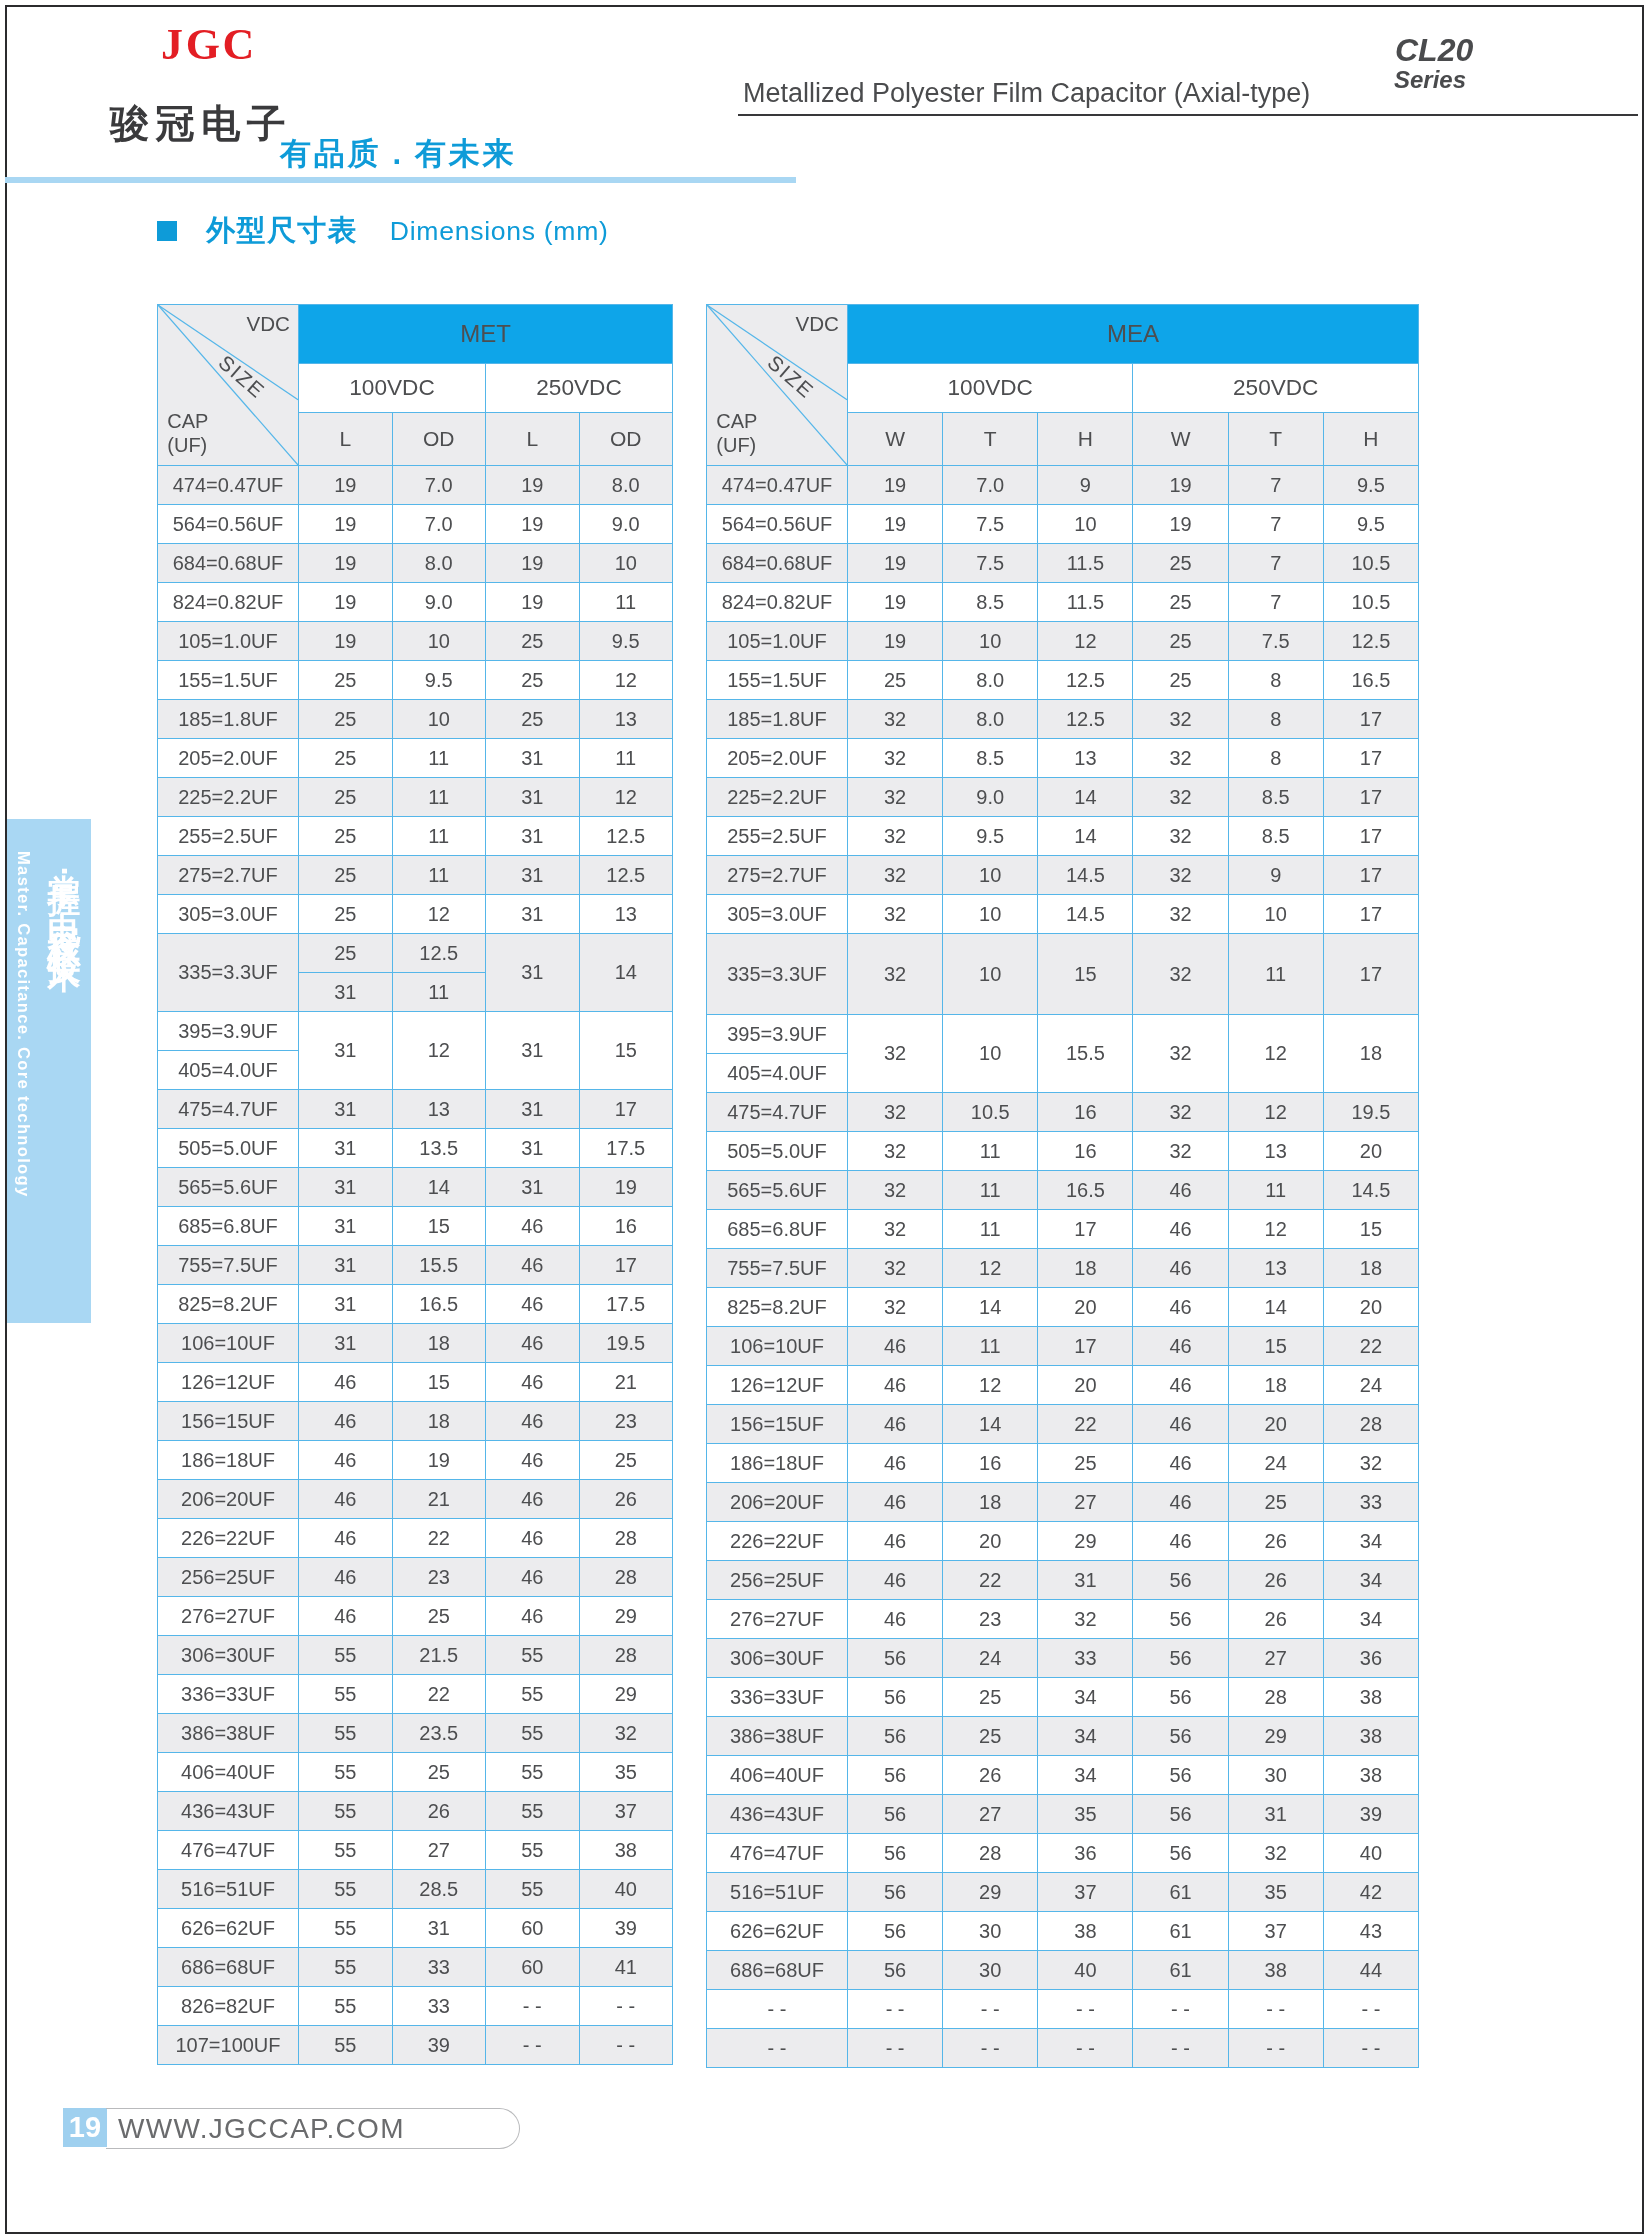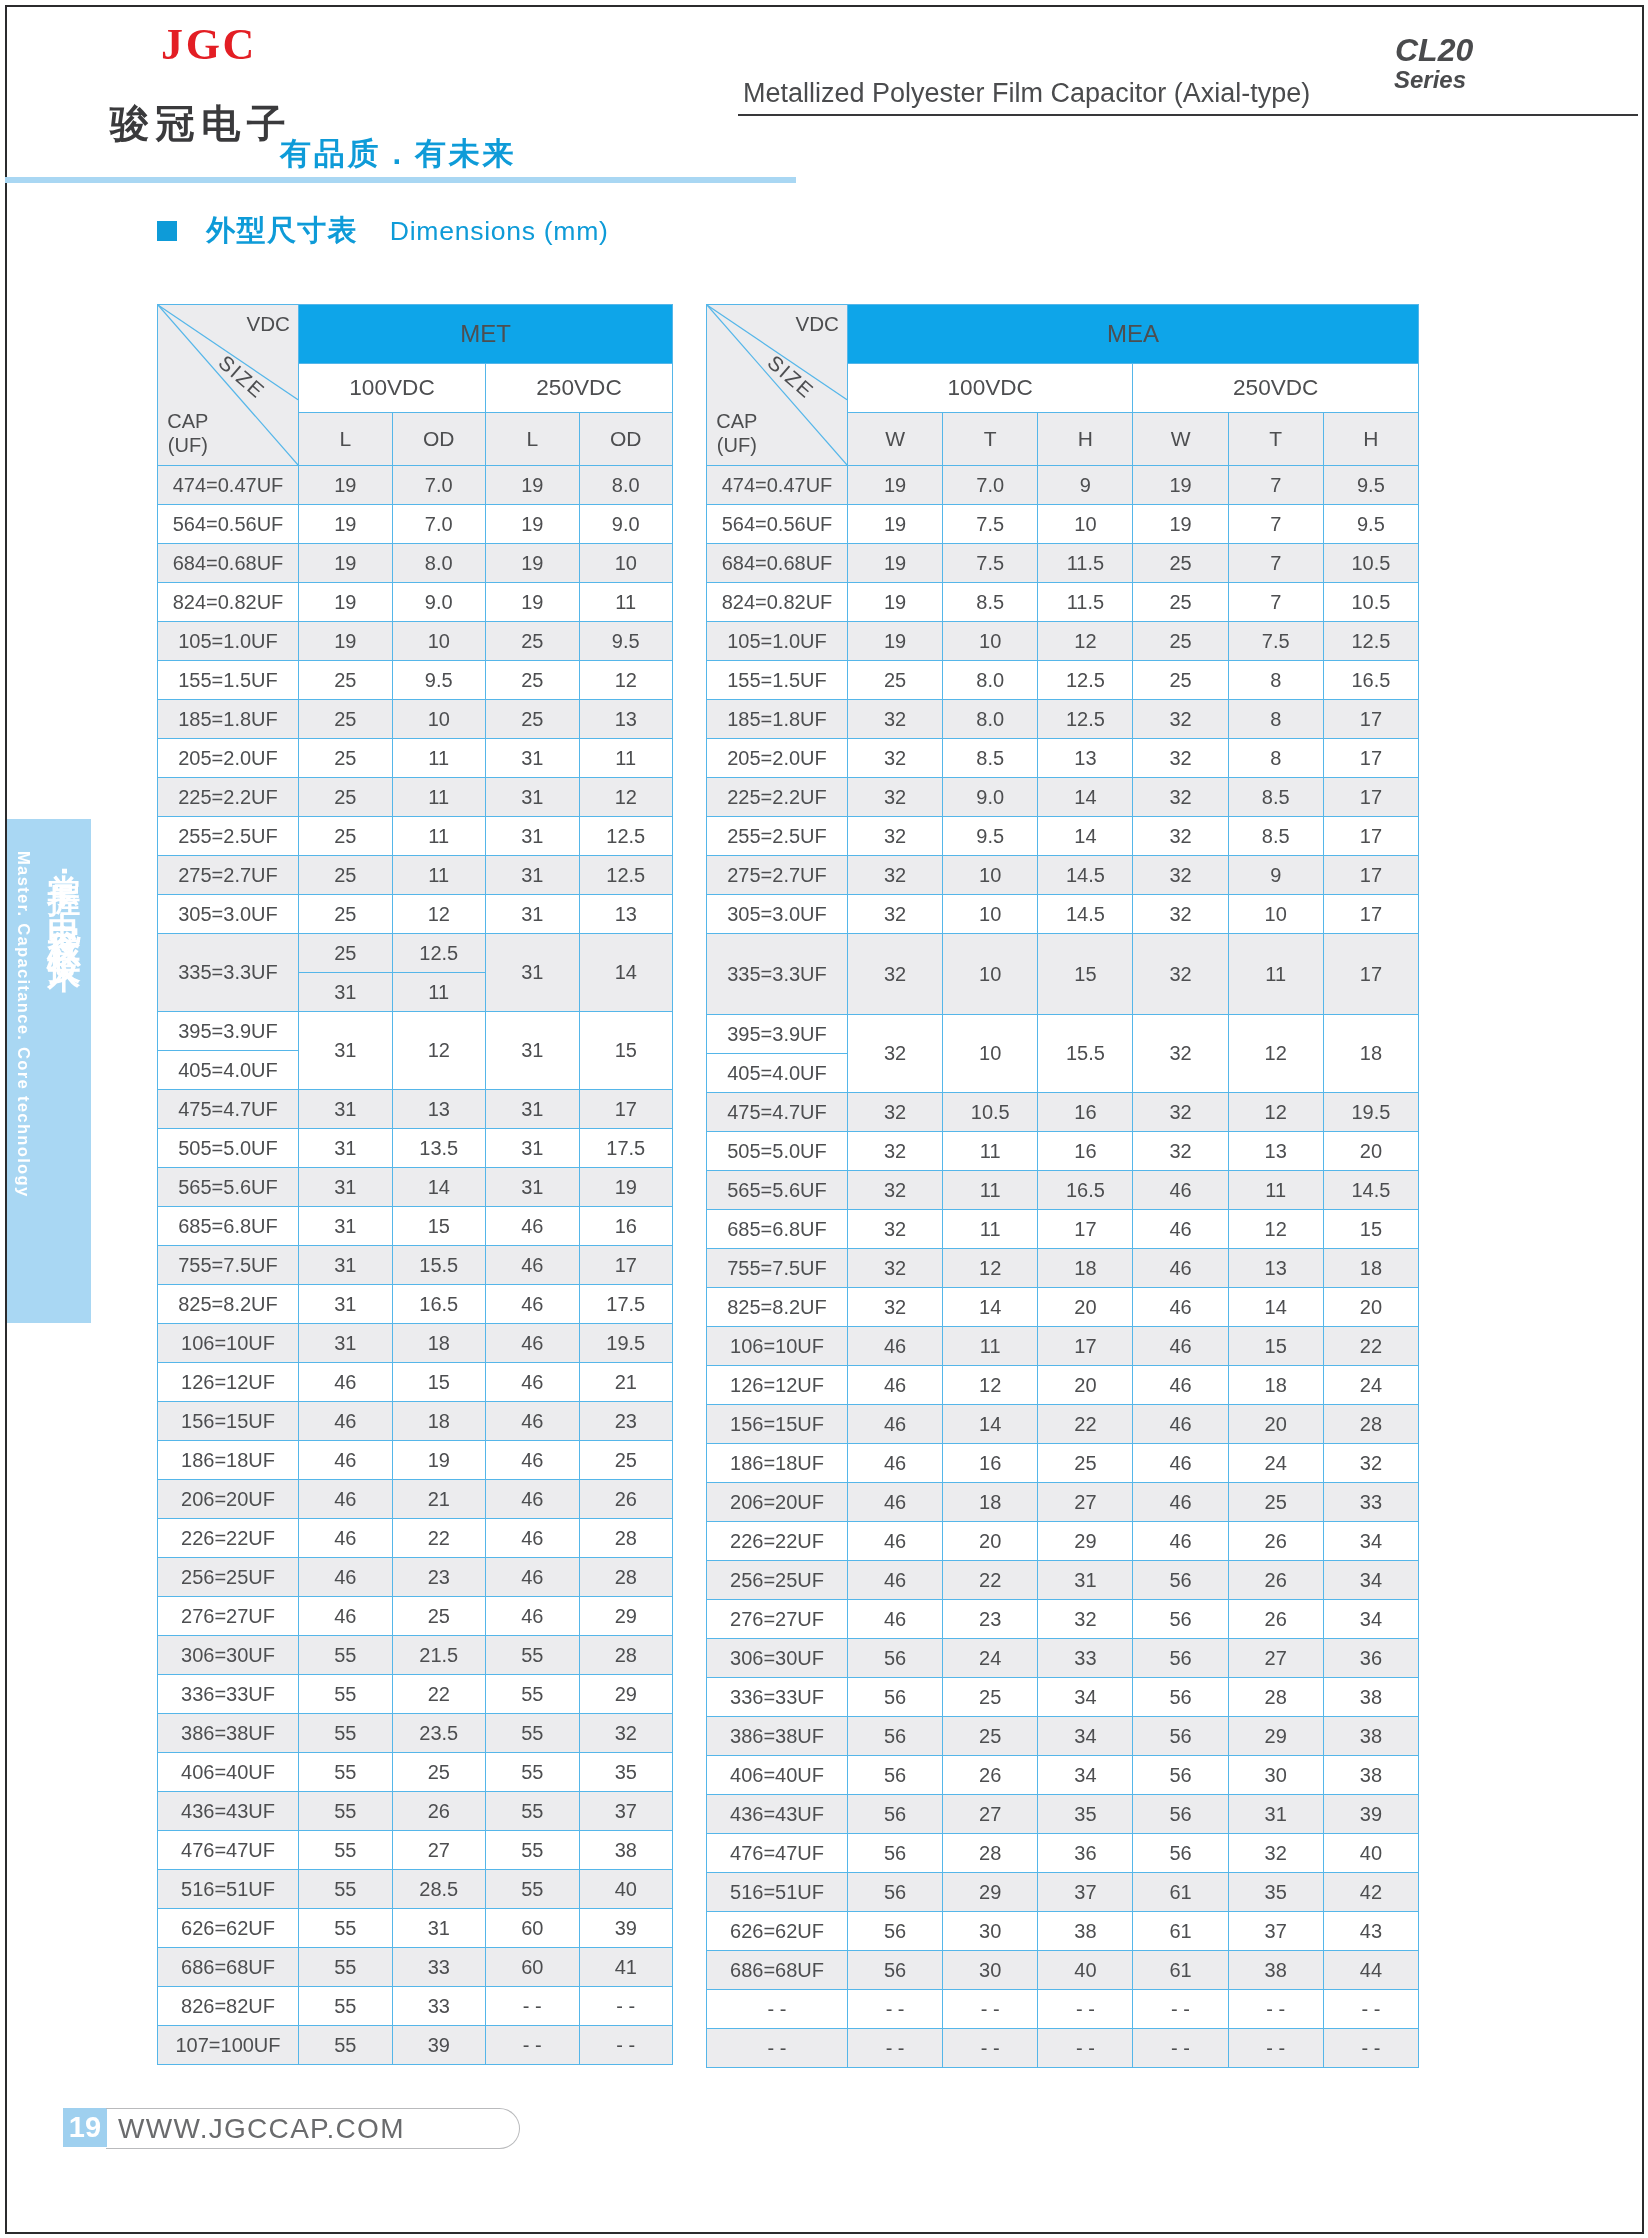--- a/index.html
+++ b/index.html
@@ -39,21 +39,21 @@
   .dimtbl .dlabel{background:#ececee;font-size:21px;height:52px;}
   .dimtbl tbody tr.g td{background:#ececee;}
   .dimtbl tbody tr.w td{background:#ffffff;}
   .dimtbl tbody tr.tall td{height:80px;}
   .corner{position:relative;background:#ececee;padding:0;}
   .corner svg{position:absolute;left:0;top:0;width:100%;height:100%;}
   .c-vdc{position:absolute;top:6.6px;right:8px;font-size:20.6px;color:#4d4e50;}
   .c-size{position:absolute;left:57px;top:60px;font-size:20.6px;color:#4d4e50;
           transform:rotate(41deg);letter-spacing:2px;}
   .c-cap{position:absolute;left:9.3px;bottom:8px;font-size:20px;color:#4d4e50;
-         text-align:center;line-height:1.2;}
+         text-align:left;line-height:1.2;}
 
   
   .sidebar{position:absolute;left:7.3px;top:819px;width:84px;height:504px;background:#a9d7f3;}
   .sidebar-cn{position:absolute;top:29px;right:5.3px;writing-mode:vertical-rl;
               color:#fff;font-size:33px;font-weight:bold;letter-spacing:9.3px;}
   .sidebar-en{position:absolute;top:32px;left:5.3px;writing-mode:vertical-rl;
               color:#fff;font-size:16.6px;font-weight:bold;letter-spacing:1.3px;}
 
   
   .page-no{position:absolute;left:63px;top:2108px;width:44px;height:39px;background:#9fd0ef;

